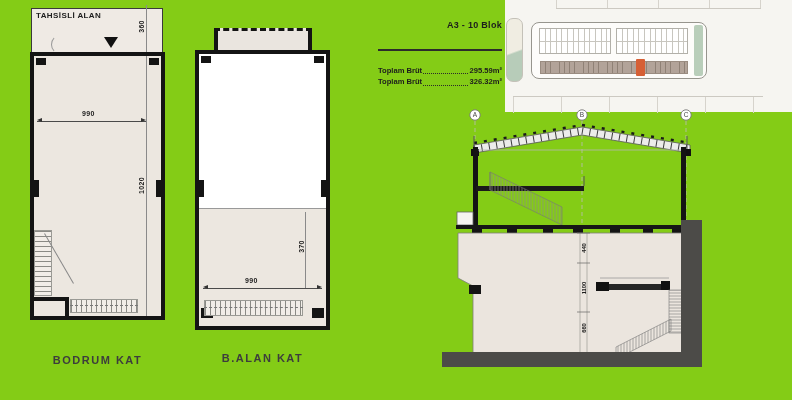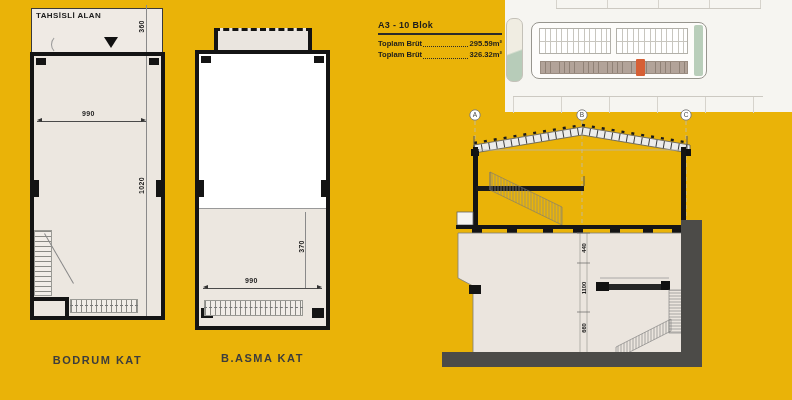--- a/index.html
+++ b/index.html
@@ -1,16 +1,16 @@
 <!DOCTYPE html>
 <html><head>
 <meta charset="utf-8">
 <style>
   html,body{margin:0;padding:0;background:#fff;}
-  .canvas{position:relative;width:792px;height:400px;background:#eab308;overflow:hidden;
+  .canvas{position:relative;width:792px;height:400px;background:#84cc16;overflow:hidden;
           font-family:"Liberation Sans",sans-serif;}
   .abs{position:absolute;}
   
   .planwall{position:absolute;border:4px solid #141414;box-sizing:border-box;}
   .blk{position:absolute;background:#141414;}
   .dimline-h{position:absolute;height:1px;background:#4a4a4a;}
   .dimline-v{position:absolute;width:1px;background:#8a8a8a;}
   .dimtext{position:absolute;font-size:7px;font-weight:bold;color:#1c1c1c;letter-spacing:0.3px;white-space:nowrap;}
   .dimtext.rot{transform:rotate(-90deg);transform-origin:center;}
   .arrR{position:absolute;width:0;height:0;border-top:2.5px solid transparent;border-bottom:2.5px solid transparent;border-left:5px solid #333;}
@@ -18,21 +18,21 @@
   .planlabel{position:absolute;font-size:11px;font-weight:bold;color:#3d3d3d;letter-spacing:1.5px;text-align:center;}
   .stairH{position:absolute;background:
      repeating-linear-gradient(to bottom,#8a8a85 0 1px,rgba(0,0,0,0) 1px 5px);
      border:1px solid #9a9a95;box-sizing:border-box;background-color:#f1ede8;}
   .stairV{position:absolute;background:
      repeating-linear-gradient(to right,#8a8a85 0 1px,rgba(0,0,0,0) 1px 5px);
      border:1px solid #9a9a95;box-sizing:border-box;background-color:#f1ede8;}
   .stairMid{position:absolute;border-top:1px dashed #777;}
   
   .info{position:absolute;left:378px;top:20px;width:124px;color:#1d1d1d;}
-  .info-title{font-size:9px;font-weight:bold;letter-spacing:0.3px;border-bottom:2px solid #2b2b2b;padding-bottom:3px;margin-bottom:3px;}
+  .info-title{font-size:9px;font-weight:bold;letter-spacing:0.3px;border-bottom:2px solid #2b2b2b;padding-bottom:19px;margin-bottom:14px;text-align:right;}
   .info-row{display:flex;align-items:flex-end;font-size:7.6px;font-weight:bold;line-height:11.4px;}
   .leader{flex:1;border-bottom:1.6px dotted #2b2b2b;margin:0 1px 2px 1px;min-width:6px;}
   
   .site-bg{position:absolute;left:505px;top:0;width:287px;height:112px;background:#f6f5f1;}
   .site-upper{position:absolute;left:51px;top:0;width:205px;height:8px;
       border-bottom:1px solid #ccc9c2;
       background:repeating-linear-gradient(to right,#d6d3cc 0 1px,rgba(0,0,0,0) 1px 51px);}
   .site-lower{position:absolute;left:8px;top:96px;width:250px;height:16px;
       border-top:1px solid #ccc9c2;
       background:repeating-linear-gradient(to right,#d6d3cc 0 1px,rgba(0,0,0,0) 1px 48px);}
@@ -111,21 +111,21 @@
   <div class="arrL" style="left:203px;top:285px;"></div>
   <div class="arrR" style="left:317px;top:285px;"></div>
   <div class="dimtext" style="left:245px;top:277px;">990</div>
 
   <div class="dimline-v" style="left:305px;top:212px;height:76px;"></div>
   <div class="dimtext rot" style="left:295px;top:243px;">370</div>
 
   <div class="stairV" style="left:204px;top:300px;width:99px;height:16px;"></div>
   <div class="stairMid" style="left:204px;top:307px;width:99px;"></div>
 
-  <div class="planlabel" style="left:195px;top:352px;width:135px;">B.ASMA KAT</div>
+  <div class="planlabel" style="left:195px;top:352px;width:135px;">B.ALAN KAT</div>
 
   <div class="info">
     <div class="info-title">A3 - 10 Blok</div>
     <div class="info-row">
       <span>Toplam Brüt</span>
       <span class="leader"></span>
       <span>295.59m²</span>
     </div>
     <div class="info-row">
       <span>Toplam Brüt</span>

